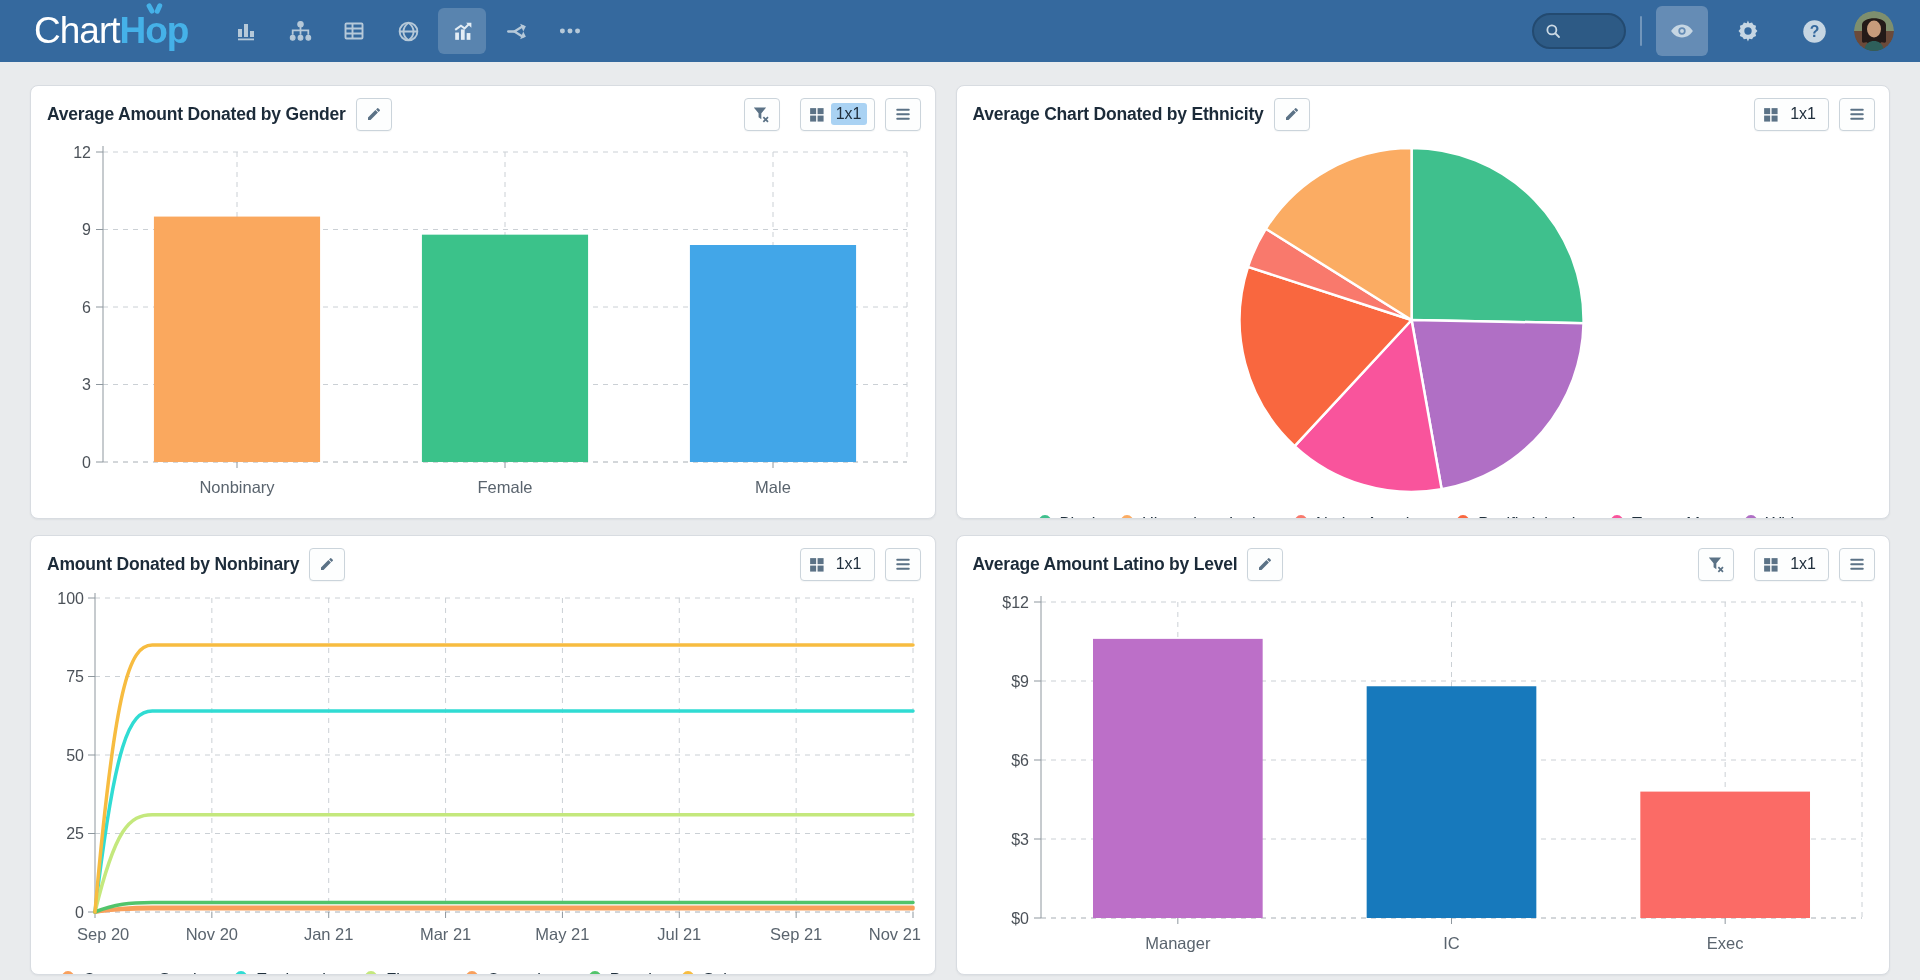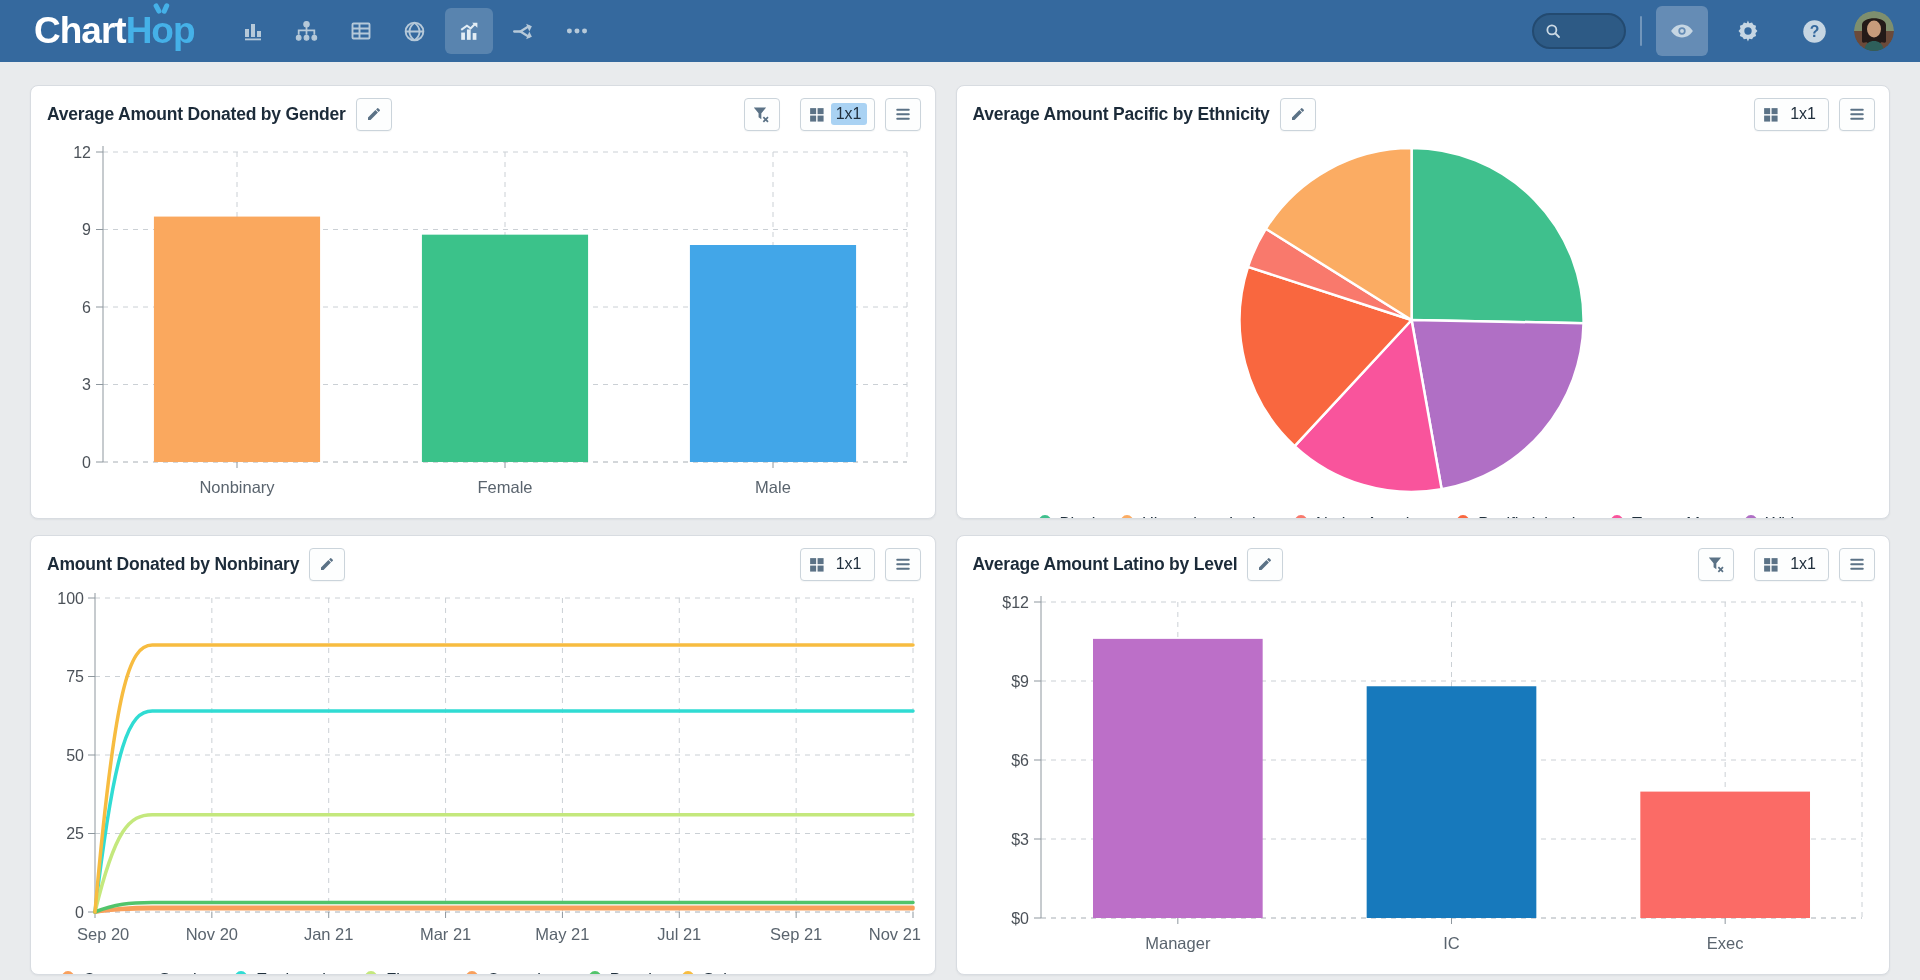--- a/index.html
+++ b/index.html
@@ -5,21 +5,21 @@
   * { box-sizing: border-box; margin: 0; padding: 0; }
   html, body { width: 1920px; height: 980px; overflow: hidden; }
   body { font-family: "Liberation Sans", sans-serif; background: #E9EBED; }
 
   
   .topnav {
     height: 62px; background: #35699E; display: flex; align-items: center;
     padding: 0 26px 0 34px; gap: 6px;
   }
   .logo { display: flex; align-items: baseline; margin-right: 28px; cursor: pointer; }
-  .logo .p1 { color: #FFFFFF; font-size: 37px; font-weight: bold; letter-spacing: -1px; }
+  .logo .p1 { color: #FFFFFF; font-size: 37px; font-weight: normal; letter-spacing: -1px; }
   .logo .p2 { color: #45B1E8; font-size: 37px; font-weight: bold; letter-spacing: -1px; position: relative; text-align: center; }
   .logo .ears { position: absolute; left: 28px; top: -7px; width: 16px; height: 10px; }
   .logo .ears i { position: absolute; width: 5px; height: 11px; background: #45B1E8; border-radius: 3px; display: block; }
   .logo .ears i:first-child { transform: rotate(-28deg); left: 1px; }
   .logo .ears i:last-child  { transform: rotate(24deg);  left: 9px; }
 
   .nav-btn {
     width: 48px; height: 46px; display: flex; align-items: center; justify-content: center;
     color: #B6C9D9; border-radius: 6px; cursor: pointer; flex: none;
   }
@@ -245,21 +245,21 @@
           <text x="198" y="357" text-anchor="middle" font-size="16.5" fill="#5A646E">Nonbinary</text>
           <line x1="466" y1="326" x2="466" y2="332" stroke="#8E979E"></line>
           <text x="466" y="357" text-anchor="middle" font-size="16.5" fill="#5A646E">Female</text>
           <line x1="734" y1="326" x2="734" y2="332" stroke="#8E979E"></line>
           <text x="734" y="357" text-anchor="middle" font-size="16.5" fill="#5A646E">Male</text>
         </svg></div>
   </section>
 
   <section class="panel">
     <div class="panel-header">
-      <span class="panel-title">Average Amount Pacific by Ethnicity</span>
+      <span class="panel-title">Average Chart Donated by Ethnicity</span>
       <button class="hbtn">
         <svg width="16" height="16" viewBox="0 0 24 24" fill="currentColor">
             <path d="M3 17.2V21h3.8L17.9 9.9l-3.8-3.8L3 17.2zM20.7 7.1a1 1 0 0 0 0-1.4l-2.4-2.4a1 1 0 0 0-1.4 0l-1.8 1.8 3.8 3.8 1.8-1.8z"></path>
           </svg>
       </button>
       <span class="spacer"></span>
 
       <button class="hbtn size-btn">
         <svg width="17" height="17" viewBox="0 0 24 24" fill="currentColor">
             <rect x="3" y="3" width="8.5" height="8.5"></rect>

